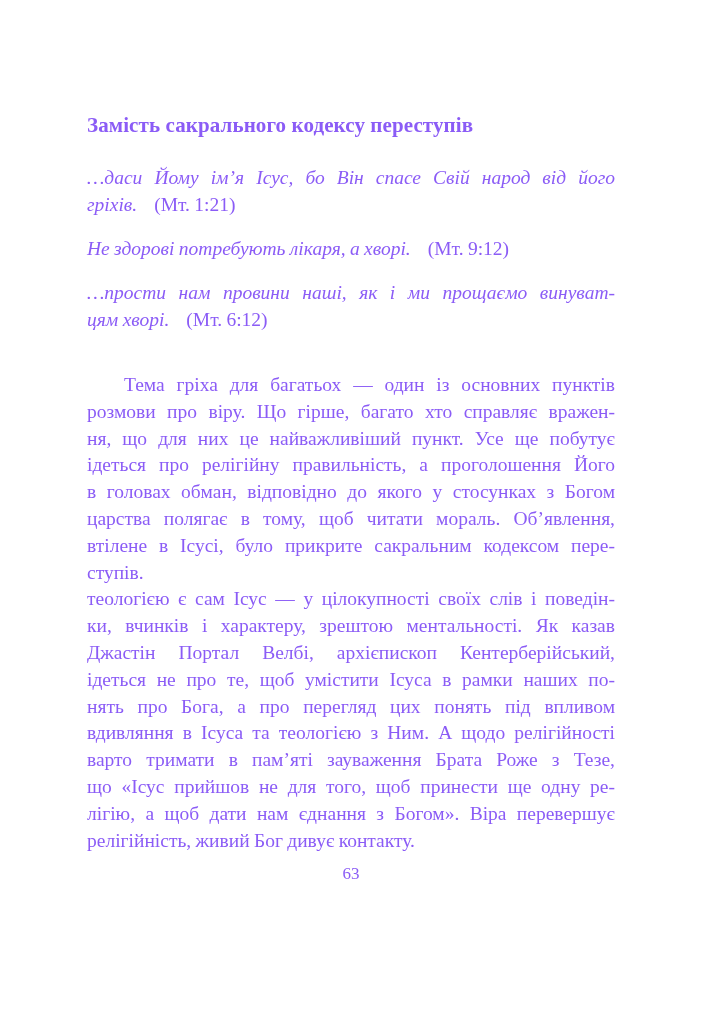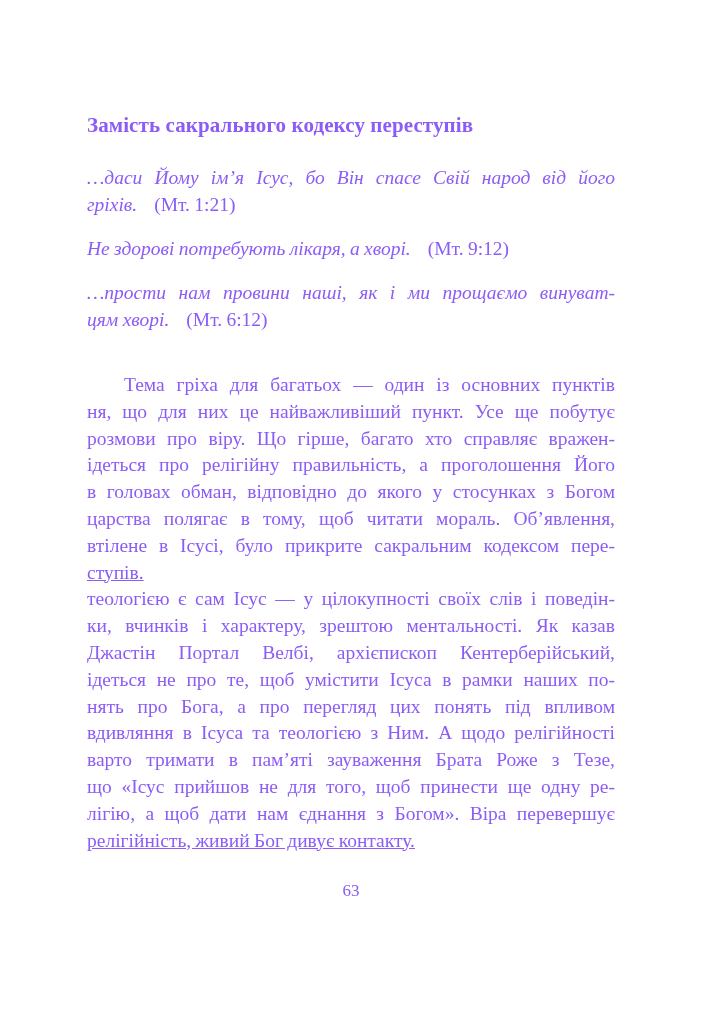--- a/index.html
+++ b/index.html
@@ -57,27 +57,26 @@
     line-height: 26.8px;
     word-spacing: -0.5px;
   }
   .bline {
     text-align: justify;
     text-align-last: justify;
   }
   .bline.last {
     text-align: center;
     text-align-last: left;
-    text-decoration: underline;
   }
   .bline.indent {
     text-indent: 37px;
   }
   .folio {
-    margin-top: 26px;
+    margin-top: 9px;
     text-align: center;
     font-size: 17px;
     line-height: 22px;
   }
 </style>
 </head>
 <body>
 
 <div class="book-page">
   <div class="content">
@@ -105,22 +104,22 @@
       </div>
       <div class="qline last">
         <span class="it">цям хворі.</span><span class="ref">(Мт. 6:12)</span>
       </div>
     </div>
 
     <div class="body-text">
 
       <div>
         <div class="bline indent">Тема гріха для багатьох — один із основних пунктів</div>
+        <div class="bline">розмови про віру. Що гірше, багато хто справляє вражен-</div>
         <div class="bline">ня, що для них це найважливіший пункт. Усе ще побутує</div>
-        <div class="bline">розмови про віру. Що гірше, багато хто справляє вражен-</div>
         <div class="bline">ідеться про релігійну правильність, а проголошення Його</div>
         <div class="bline">в головах обман, відповідно до якого у стосунках з Богом</div>
         <div class="bline">царства полягає в тому, щоб читати мораль. Об’явлення,</div>
         <div class="bline">втілене в Ісусі, було прикрите сакральним кодексом пере-</div>
         <div class="bline last">ступів.</div>
       </div>
 
       <div>
         <div class="bline">теологією є сам Ісус — у цілокупності своїх слів і поведін-</div>
         <div class="bline">ки, вчинків і характеру, зрештою ментальності. Як казав</div>

